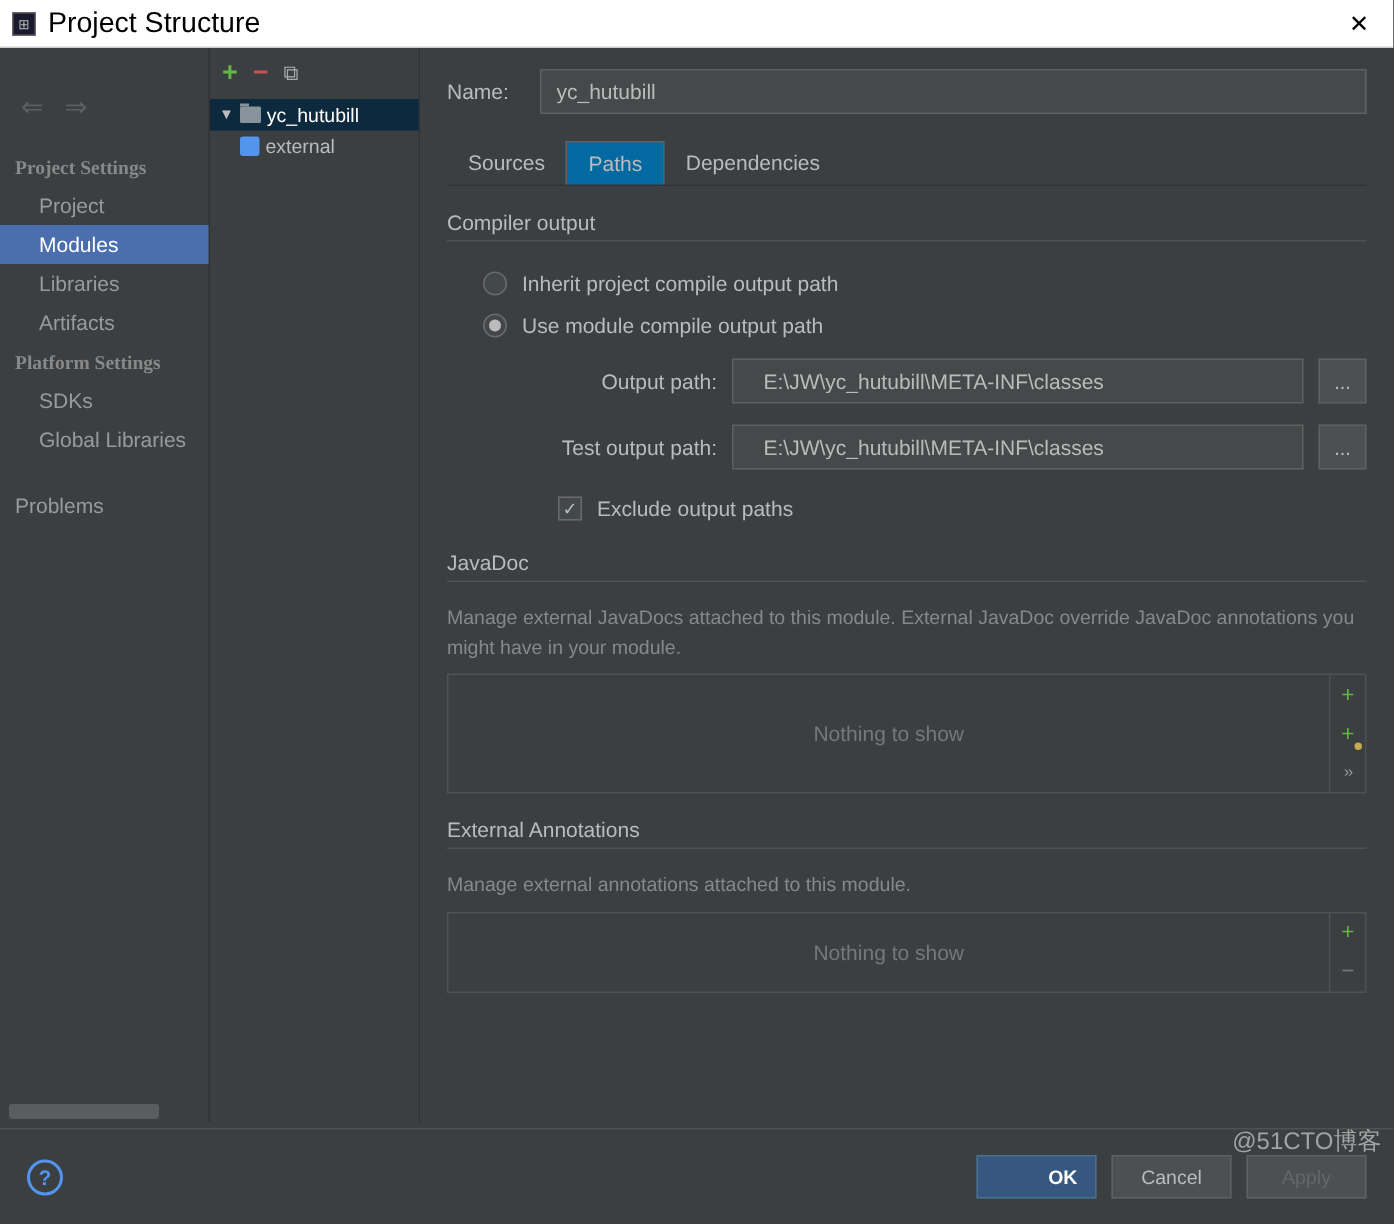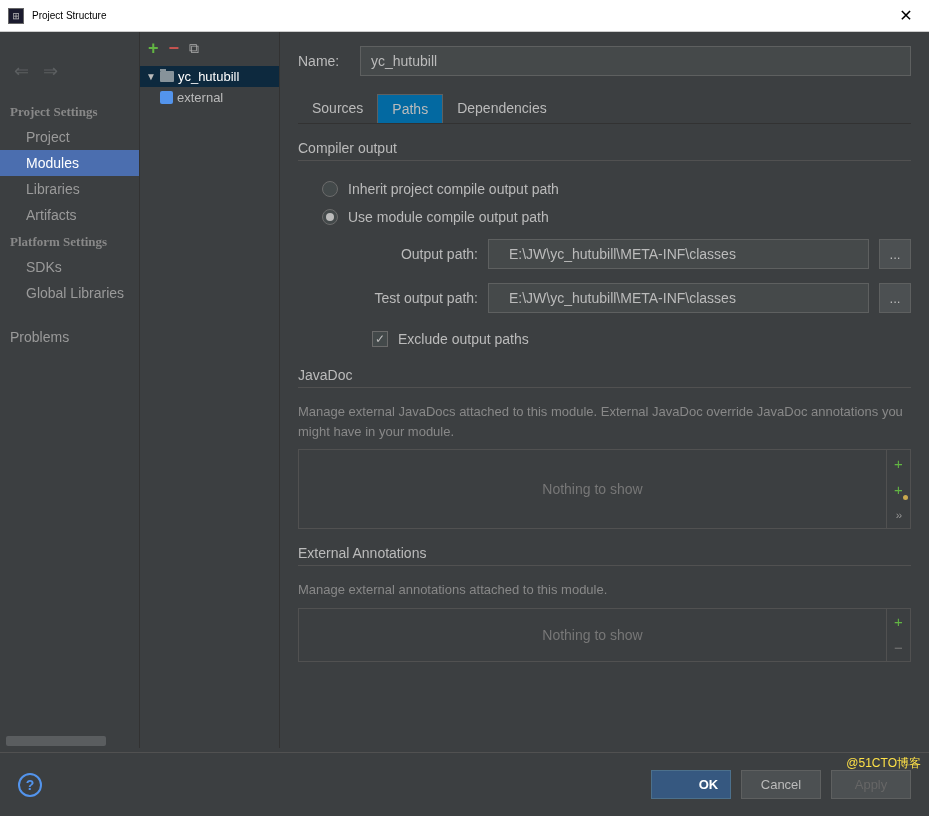--- a/index.html
+++ b/index.html
@@ -1,20 +1,20 @@
 <!DOCTYPE html>
 <html><head>
   <meta charset="utf-8">
   <style>
     * { margin: 0; padding: 0; box-sizing: border-box; font-family: "Segoe UI", Arial, sans-serif; }
     body { width: 929px; height: 816px; background: #3c3f41; color: #bbbbbb; font-size: 13px; overflow: hidden; position: relative; }
     
     .titlebar { height: 32px; background: #ffffff; display: flex; align-items: center; padding: 0 8px; border-bottom: 1px solid #cccccc; }
     .titlebar-icon { width: 16px; height: 16px; margin-right: 8px; background: #1a1a2e; border: 1px solid #666; display: flex; align-items: center; justify-content: center; font-size: 9px; }
-    .titlebar-text { flex: 1; color: #000; font-size: 10px; }
+    .titlebar-text { flex: 1; color: #000; font-size: 19px; }
     .titlebar-close { width: 30px; text-align: center; color: #000; cursor: pointer; font-size: 16px; }
     
     .main-area { display: flex; height: 716px; }
     
     .sidebar-left { width: 140px; background: #3c3f41; border-right: 1px solid #323232; padding-top: 24px; }
     .nav-arrows { padding: 4px 14px 16px; display: flex; gap: 14px; color: #5c5f61; font-size: 18px; }
     .section-header { color: #888; font-weight: bold; padding: 6px 10px 4px; font-size: 13px; font-family: Liberation Serif, serif; }
     .nav-item { padding: 5px 10px 5px 26px; color: #9a9a9a; cursor: pointer; font-size: 14px; }
     .nav-item.selected { background: #4b6eaf; color: #ffffff; }
     
@@ -69,21 +69,21 @@
     
     .list-box.small .list-content { min-height: 50px; }
     
     .footer { position: absolute; bottom: 0; left: 0; right: 0; height: 64px; border-top: 1px solid #515151; display: flex; align-items: center; padding: 0 18px; }
     .help-btn { width: 24px; height: 24px; border-radius: 50%; border: 2px solid #5394ec; color: #5394ec; display: flex; align-items: center; justify-content: center; font-weight: bold; cursor: pointer; font-size: 14px; }
     .footer-spacer { flex: 1; }
     .btn { padding: 6px 0; width: 80px; text-align: center; background: #4c5052; border: 1px solid #5e6060; color: #bbbbbb; cursor: pointer; margin-left: 10px; font-size: 13px; }
     .btn.primary { background: #365880; border-color: #4c708c; color: #fff; font-weight: bold; padding-left: 35px; }
     .btn.disabled { color: #666; }
     
-    .watermark { position: absolute; right: 8px; bottom: 44px; color: #fde047; font-size: 12px; }
+    .watermark { position: absolute; right: 8px; bottom: 44px; color: #a3a3a3; font-size: 16px; }
     .scrollbar-thumb { position: absolute; left: 6px; bottom: 70px; width: 100px; height: 10px; background: #5a5d5f; border-radius: 2px; }
   </style>
 </head>
 <body>
 
 <div class="titlebar">
   <div class="titlebar-icon">⊞</div>
   <div class="titlebar-text">Project Structure</div>
   <div class="titlebar-close">✕</div>
 </div>

